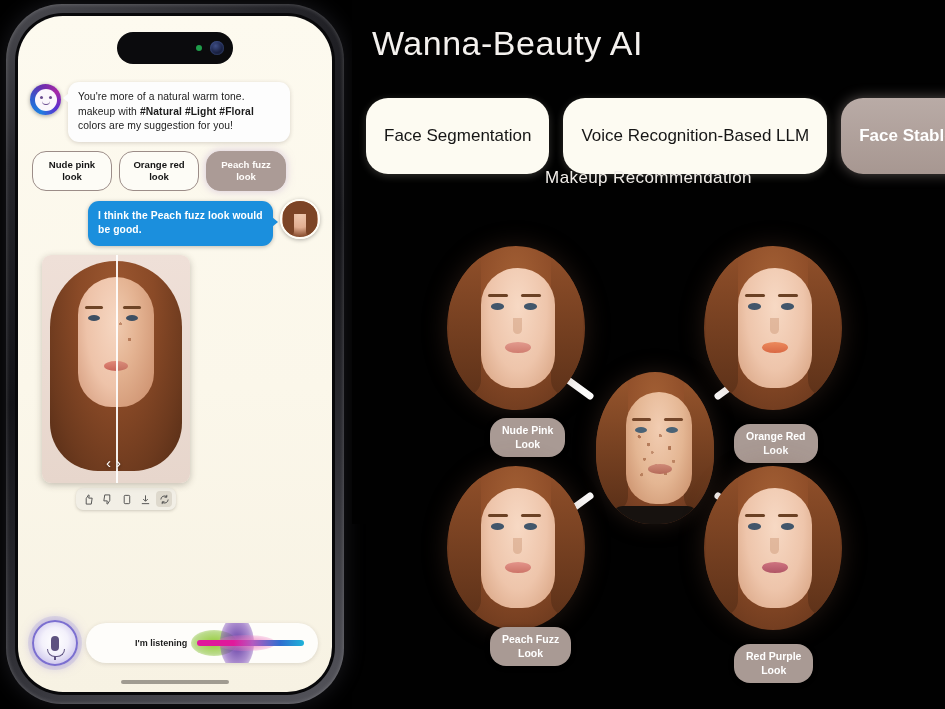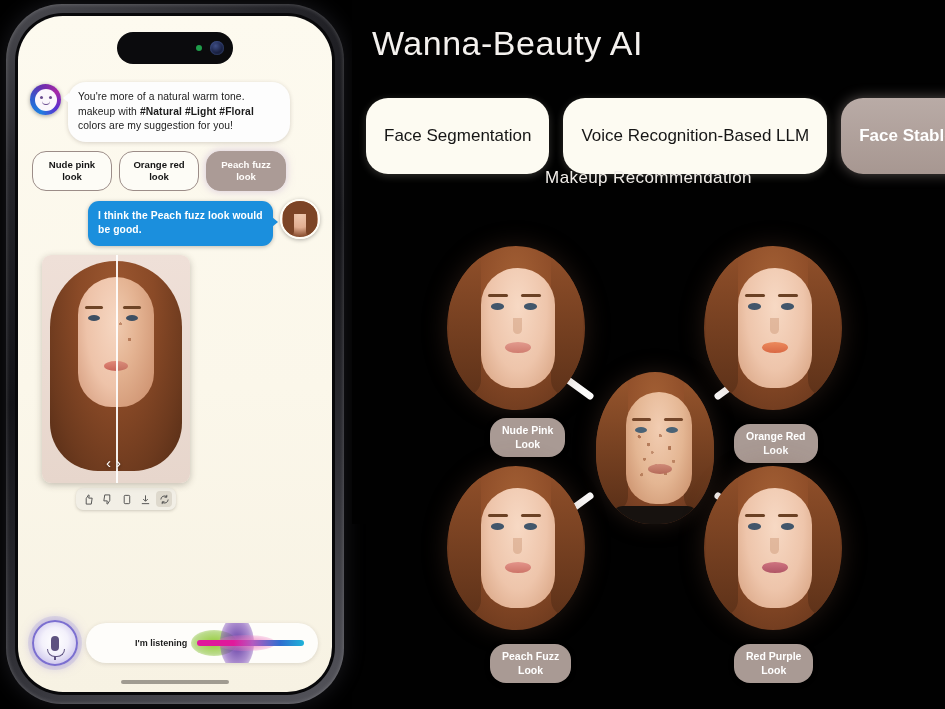--- a/index.html
+++ b/index.html
@@ -88,21 +88,21 @@
   .user-avatar .hair-r { right:1px; }
   .user-avatar .hair-top {
     position:absolute; left:3px; top:0px; width:30px; height:13px; background:#7c4426; border-radius: 16px 16px 6px 6px;
   }
 
   .bubble {
     max-width: 222px; font-size: 10.3px; line-height: 1.42; letter-spacing: .01em;
     padding: 8px 10px; position: relative;
   }
   .bubble-bot {
-    background: #fdfdfd; color: #1b1b1b; border-radius: 18px;
+    background: #fdfdfd; color: #1b1b1b; border-radius: 11px;
     box-shadow: 0 1px 4px rgba(80,70,60,.22);
   }
   .bubble-bot::before {
     content:""; position:absolute; left:-5px; top: 11px;
     border-top: 5px solid transparent; border-bottom: 5px solid transparent;
     border-right: 6px solid #fdfdfd;
   }
   .bubble-user {
     background: #1b8fdd; color:#fff; border-radius: 11px; font-weight: bold;
     box-shadow: 0 1px 4px rgba(0,0,0,.25); max-width: 185px;
@@ -538,21 +538,21 @@
         <span class="lf-hair-l"></span>
         <span class="lf-hair-r"></span>
         <span class="lf-skin"></span>
         <span class="lf-brow l"></span>
         <span class="lf-brow r"></span>
         <span class="lf-eye l"></span>
         <span class="lf-eye r"></span>
         <span class="lf-nose"></span>
         <span class="lf-lips" style="background:linear-gradient(180deg,#e3948a,#cd7468);"></span>
       </div>
-      <div class="look-label" style="left:138px; top:644px;padding-left:12px;">Peach Fuzz
+      <div class="look-label" style="left:138px; top:627px;padding-left:12px;">Peach Fuzz
 Look</div>
 
       <div class="look-face" style="left:352px; top:466px;">
         <span class="lf-hair-l"></span>
         <span class="lf-hair-r"></span>
         <span class="lf-skin"></span>
         <span class="lf-brow l"></span>
         <span class="lf-brow r"></span>
         <span class="lf-eye l"></span>
         <span class="lf-eye r"></span>

